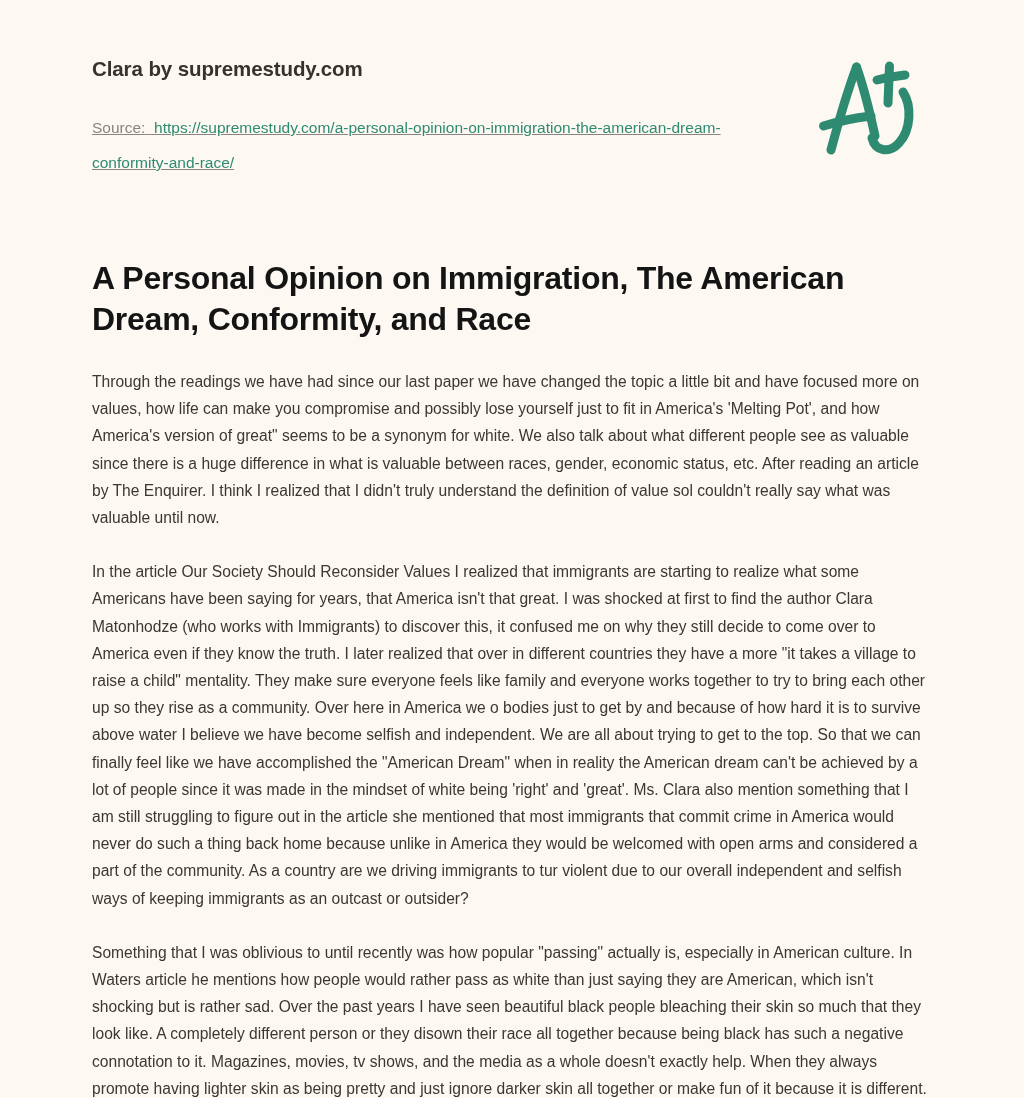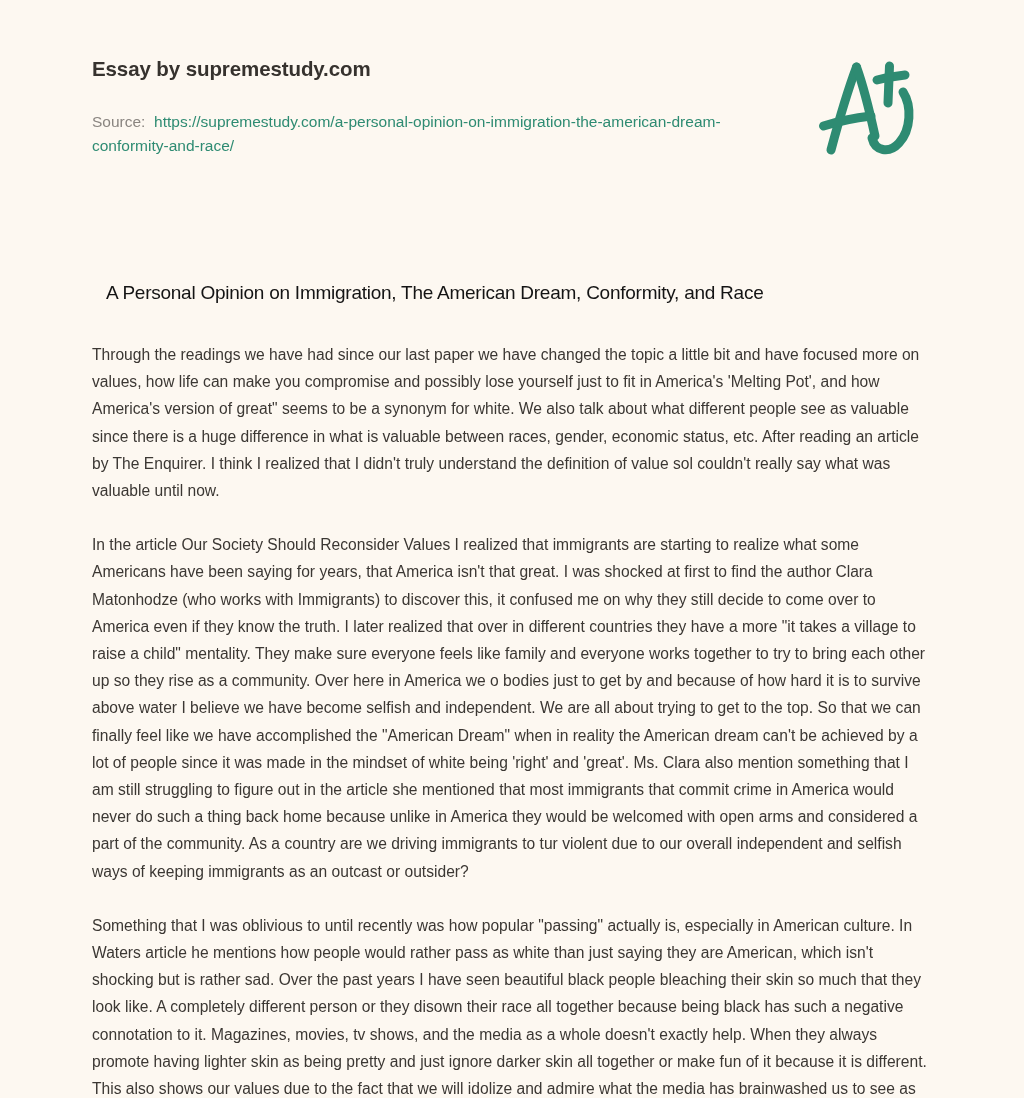--- a/index.html
+++ b/index.html
@@ -42,23 +42,24 @@
     line-height: 26px;
     white-space: nowrap;
   }
 
   .source-line {
     position: absolute;
     left: 92px;
     top: 110px;
     width: 660px;
     font-size: 15.5px;
-    line-height: 24px;
+    line-height: 35px;
     color: #8A8580;
     word-break: break-word;
+    text-decoration: underline;
   }
 
   .source-label {
     color: #8A8580;
   }
 
   .source-url {
     color: #2E8B72;
     text-decoration: none;
   }
@@ -77,24 +78,24 @@
     height: 110px;
   }
 
   
   .article {
     padding: 0 92px;
     box-sizing: border-box;
   }
 
   .title {
-    margin: 14px;
+    margin: 0;
     padding-top: 48px;
-    font-size: 19px;
-    font-weight: normal;
+    font-size: 32px;
+    font-weight: bold;
     line-height: 41px;
     letter-spacing: -0.25px;
     color: #141414;
     max-width: 800px;
   }
 
   .body-copy {
     margin-top: 28px;
     width: 840px;
   }
@@ -112,21 +113,21 @@
     margin-bottom: 0;
   }
 </style>
 </head>
 <body>
 
 <div class="page">
 
   <div class="header">
 
-    <div class="byline">Essay by supremestudy.com</div>
+    <div class="byline">Clara by supremestudy.com</div>
 
     <div class="source-line">
       <span class="source-label">Source:</span>
       <span>&nbsp;</span><a class="source-url" href="#">https://supremestudy.com/a-personal-opinion-on-immigration-the-american-dream-conformity-and-race/</a>
     </div>
 
     <div class="logo">
       <svg viewBox="0 0 112 110" xmlns="http://www.w3.org/2000/svg" fill="none" stroke="#2E8B72" stroke-linecap="round" stroke-linejoin="round">
 
         <path d="M40.5 9 C33 29 23 62 15 92" stroke-width="9"></path>

